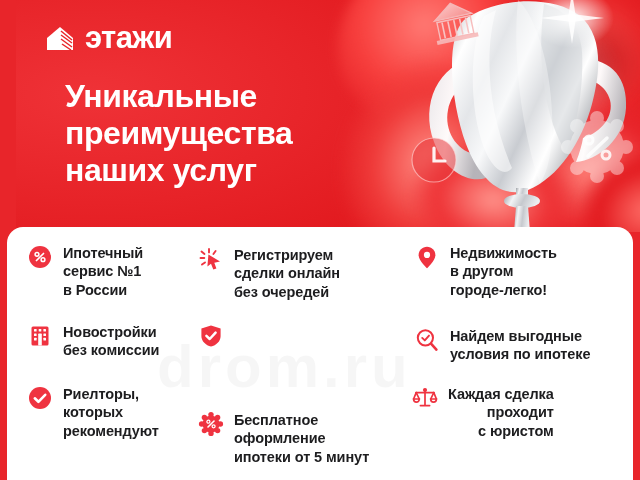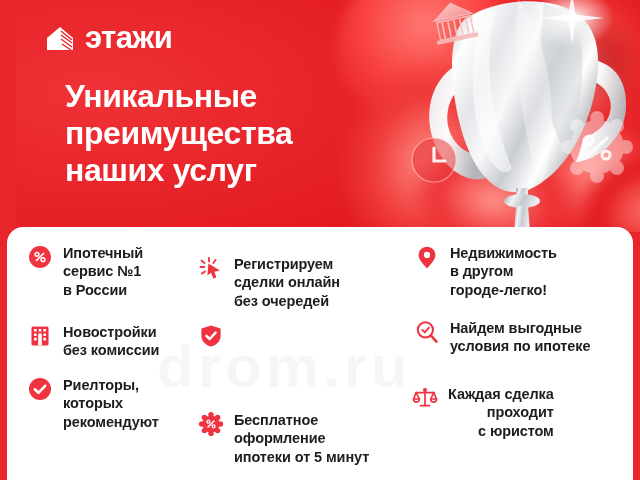--- a/index.html
+++ b/index.html
@@ -77,26 +77,26 @@
   .col.c3 { width:226px; padding-left:0px;text-decoration:underline; }
 
   .feat { display:flex; gap:11px; align-items:flex-start; }
   .feat .ic { flex:0 0 auto; width:24px; height:24px; position:relative; margin-top:1px; }
   .feat .tx {
     color:#1d1d1f; font-size:14.5px; font-weight:700; line-height:1.27;
     letter-spacing:-0.1px; white-space:pre-line;
   }
   .col.c1 .feat:nth-child(1){ position:absolute; left:21px; top:17px; }
   .col.c1 .feat:nth-child(2){ position:absolute; left:21px; top:96px; }
-  .col.c1 .feat:nth-child(3){ position:absolute; left:21px; top:149px; }
-  .col.c2 .feat:nth-child(1){ position:absolute; left:0px;  top:28px; }
+  .col.c1 .feat:nth-child(3){ position:absolute; left:21px; top:158px; }
+  .col.c2 .feat:nth-child(1){ position:absolute; left:0px;  top:19px; }
   .col.c2 .feat:nth-child(2){ position:absolute; left:0px;  top:96px; }
   .col.c2 .feat:nth-child(3){ position:absolute; left:0px;  top:158px;margin-top:26px; }
   .col.c3 .feat:nth-child(1){ position:absolute; left:8px;  top:17px; }
-  .col.c3 .feat:nth-child(2){ position:absolute; left:8px;  top:92px; }
+  .col.c3 .feat:nth-child(2){ position:absolute; left:8px;  top:100px; }
   .col.c3 .feat:nth-child(3){ position:absolute; left:6px;  top:158px;text-align:right; }
 
   svg { display:block; overflow:visible; }
 </style>
 </head>
 <body>
 
 <div class="hero">
 
   <div class="cloth c1"></div>

